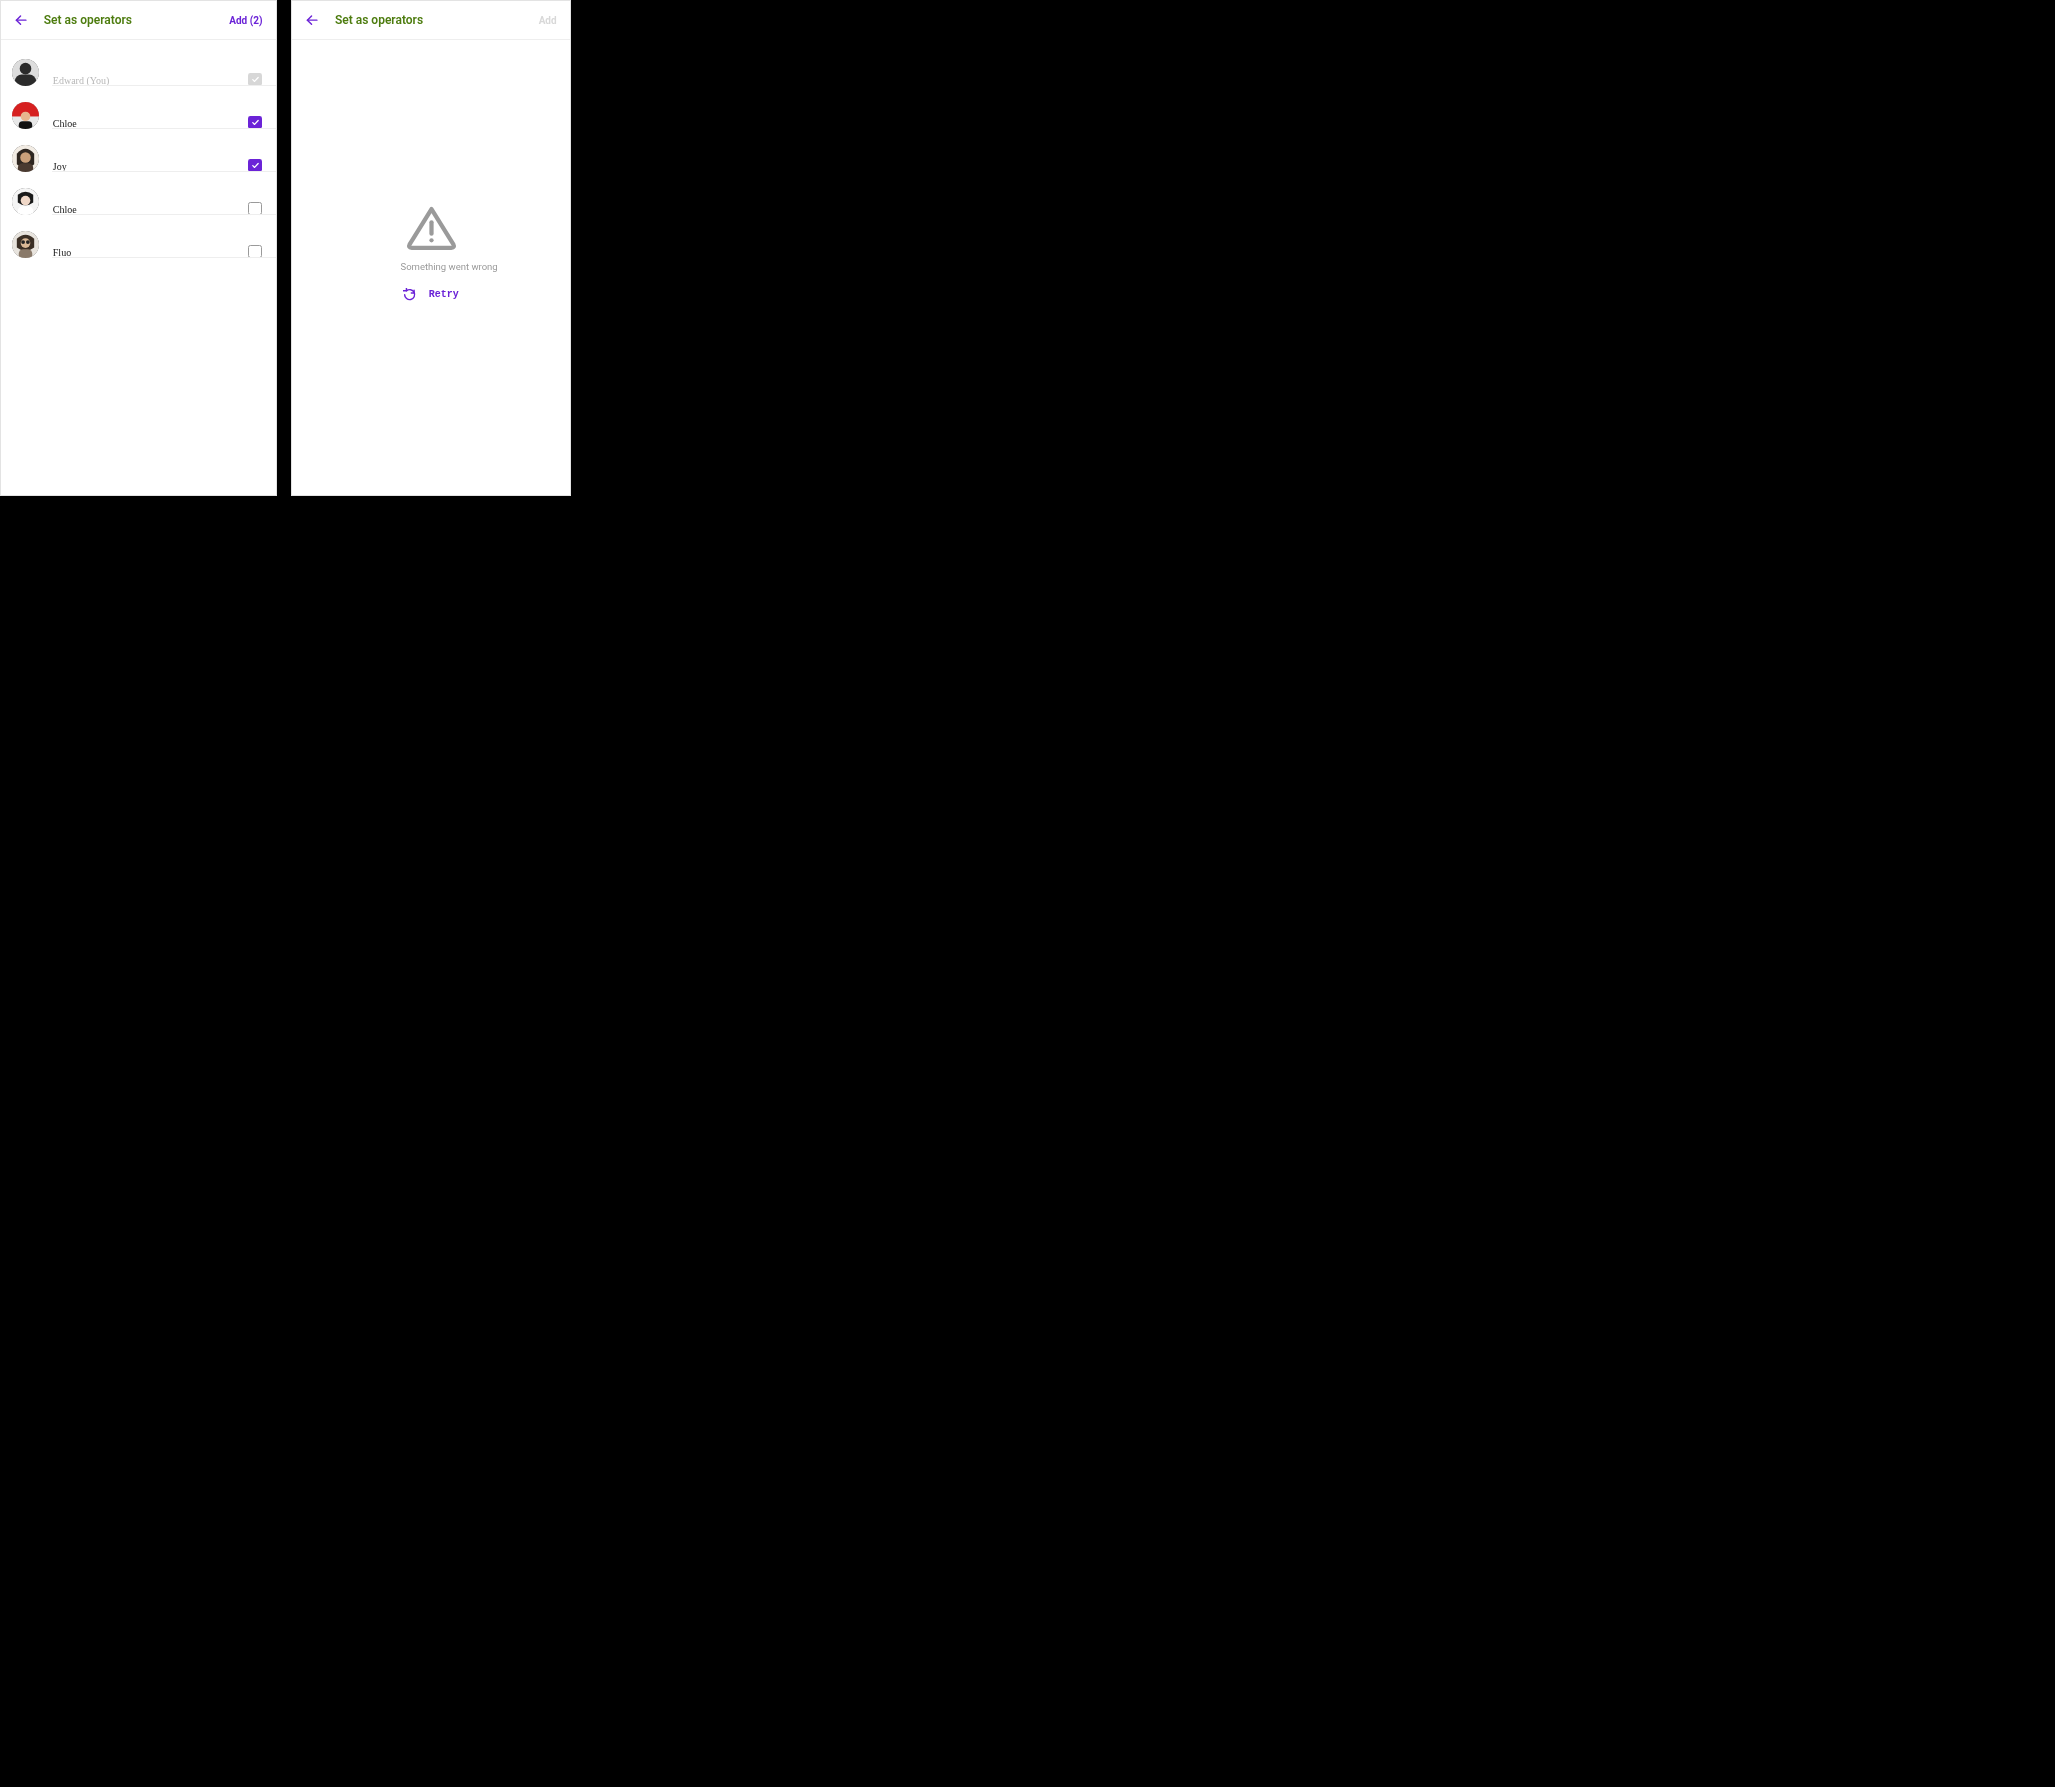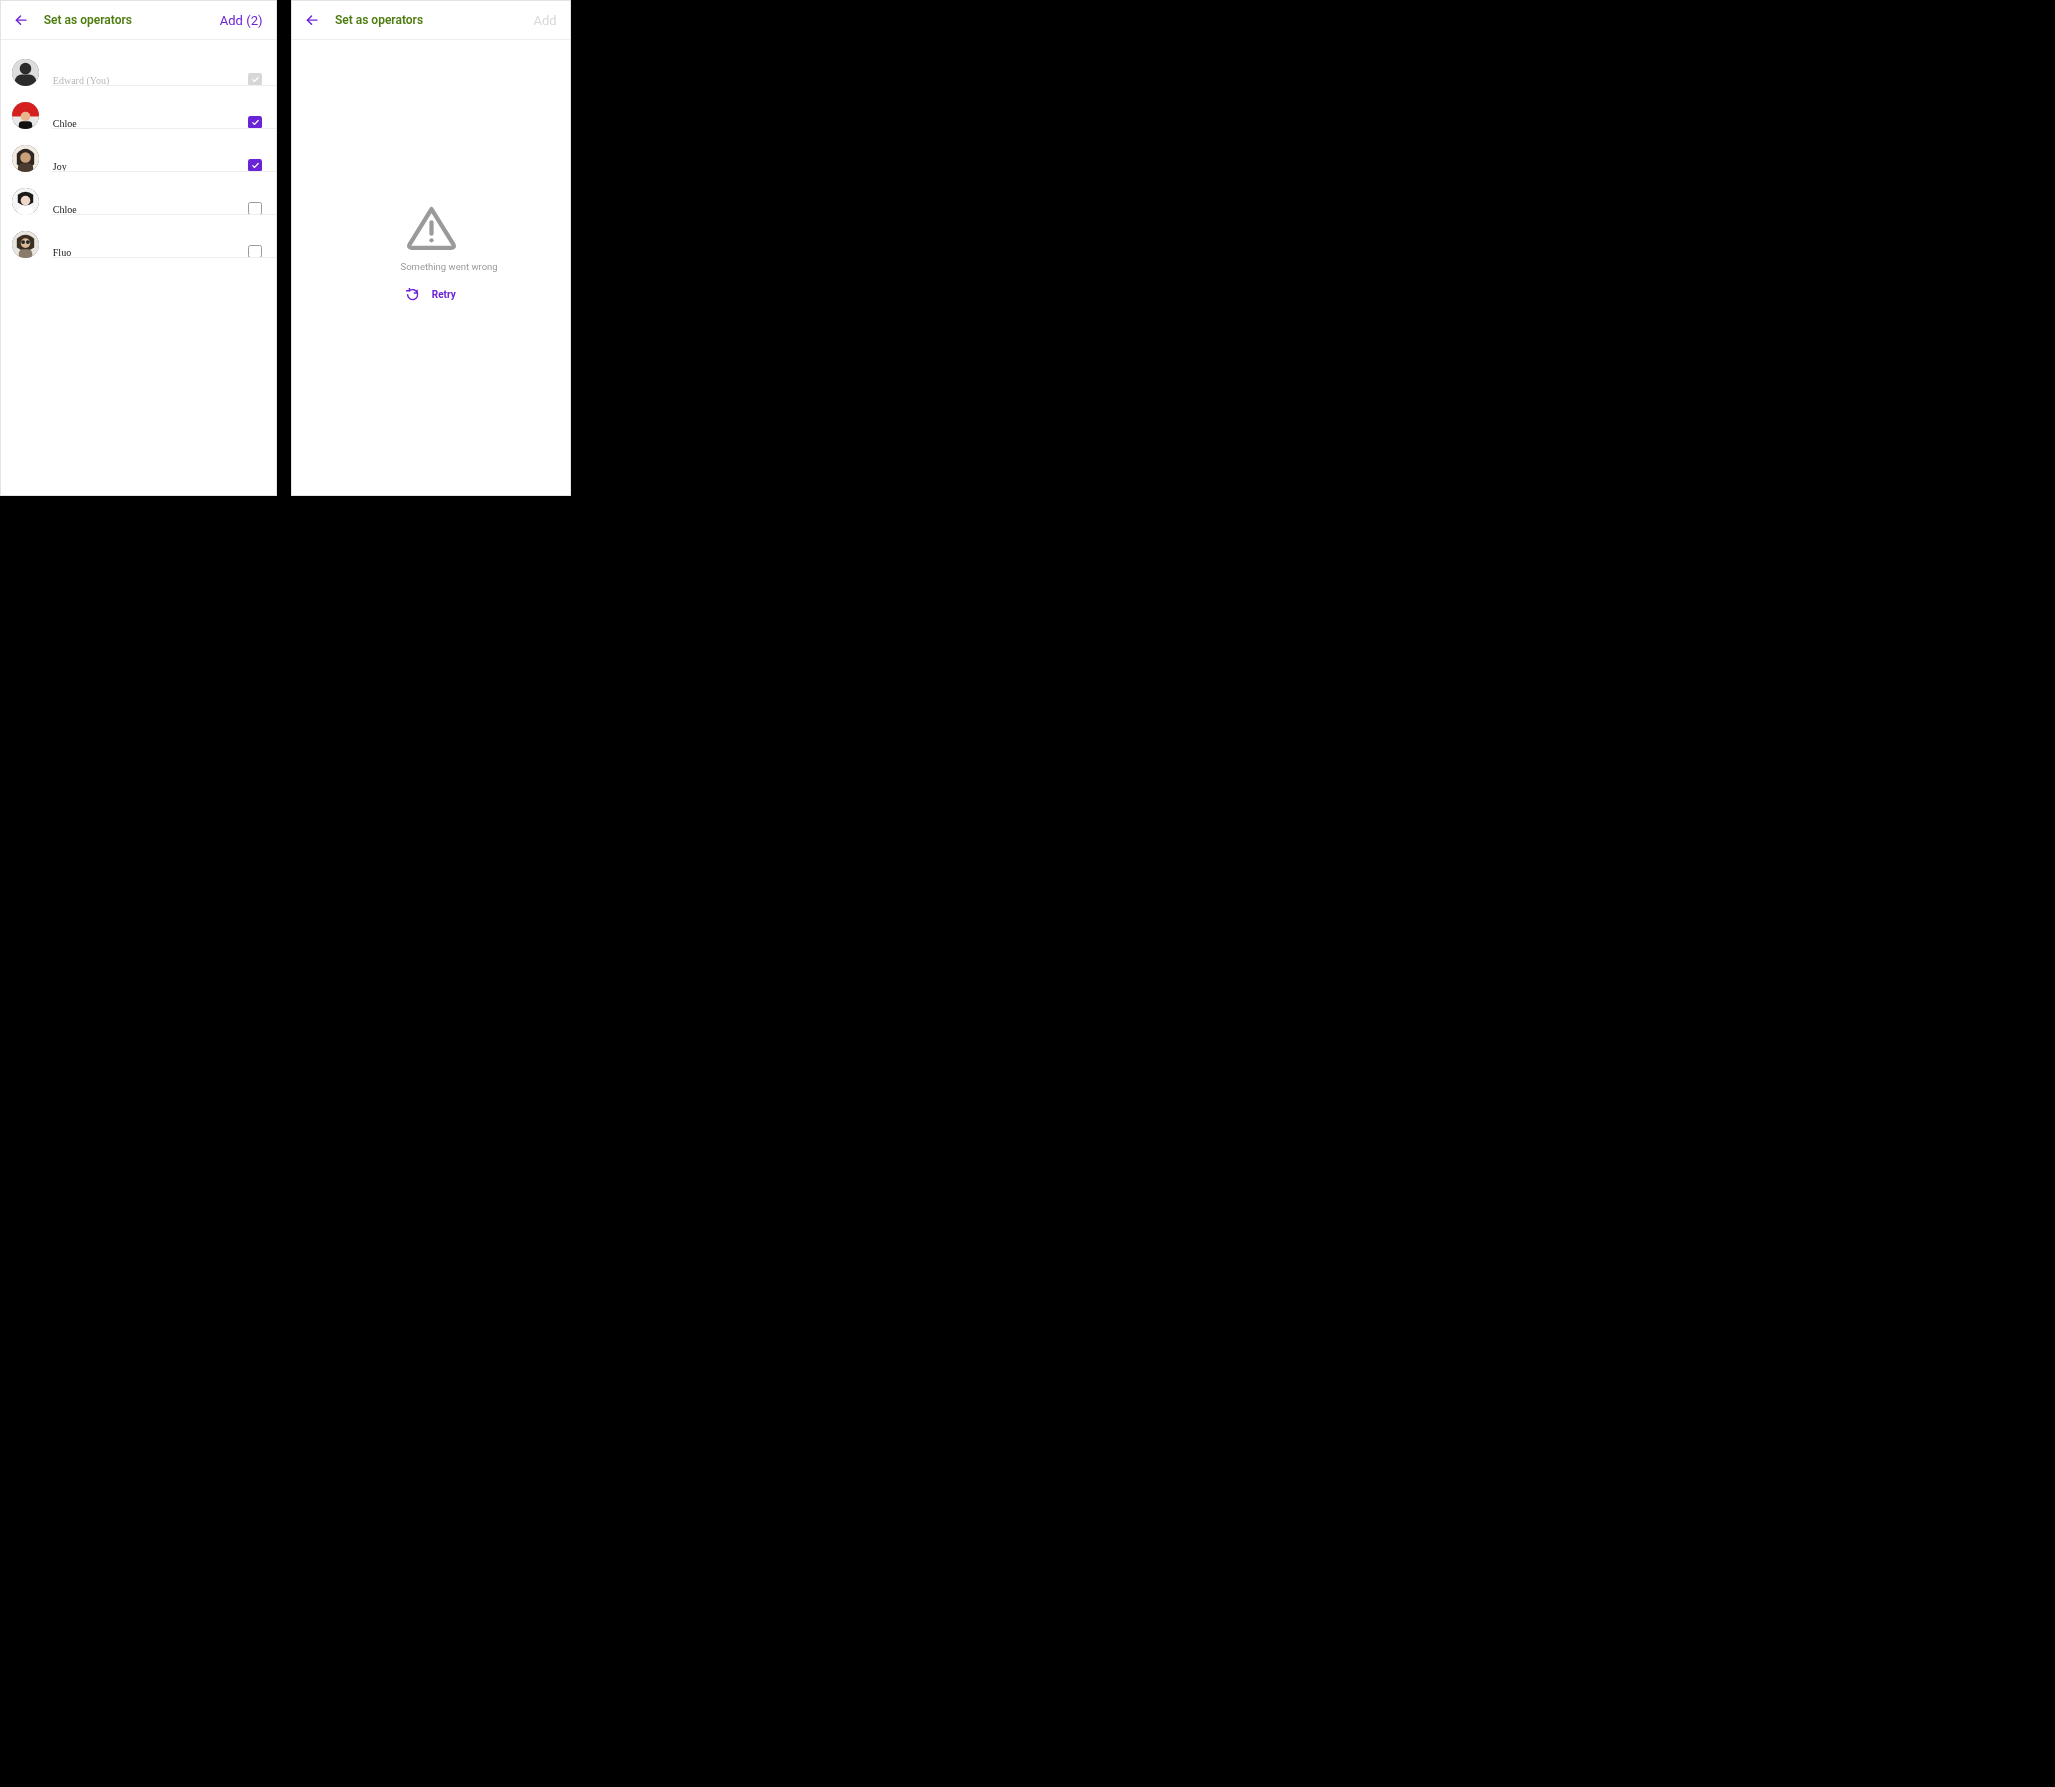--- a/index.html
+++ b/index.html
@@ -39,22 +39,22 @@
     cursor: pointer;
   }
   .title {
     font-size: 12px;
     font-weight: 600;
     color: #4d7c0f;
     margin-left: 13.3px;
     flex: 1;
   }
   .add-btn {
-    font-size: 13px;
-    font-weight: 400;
+    font-size: 10px;
+    font-weight: 700;
     color: #6b23d7;
     cursor: pointer;
     padding-right: 2.9px;
   }
   .add-btn.disabled {
     color: #d8d8d8;
     cursor: default;
   }
 
   
@@ -138,20 +138,21 @@
   }
   .retry-btn {
     display: flex;
     align-items: center;
     gap: 12px;
     color: #6b23d7;
     font-size: 10px;
     font-weight: 700;
     cursor: pointer;
     margin-top: 4.8px;
+    font-family: Liberation Mono, monospace;
   }
   .retry-btn svg { width: 13.3px; height: 13.3px; }
 </style>
 </head>
 <body>
 
 <div class="screen screen-left">
   <div class="header">
     <div class="back-btn">
       <svg width="14.3" height="14.3" viewBox="0 0 24 24" fill="none" stroke="#6b23d7" stroke-width="2.4" stroke-linecap="round" stroke-linejoin="round">

